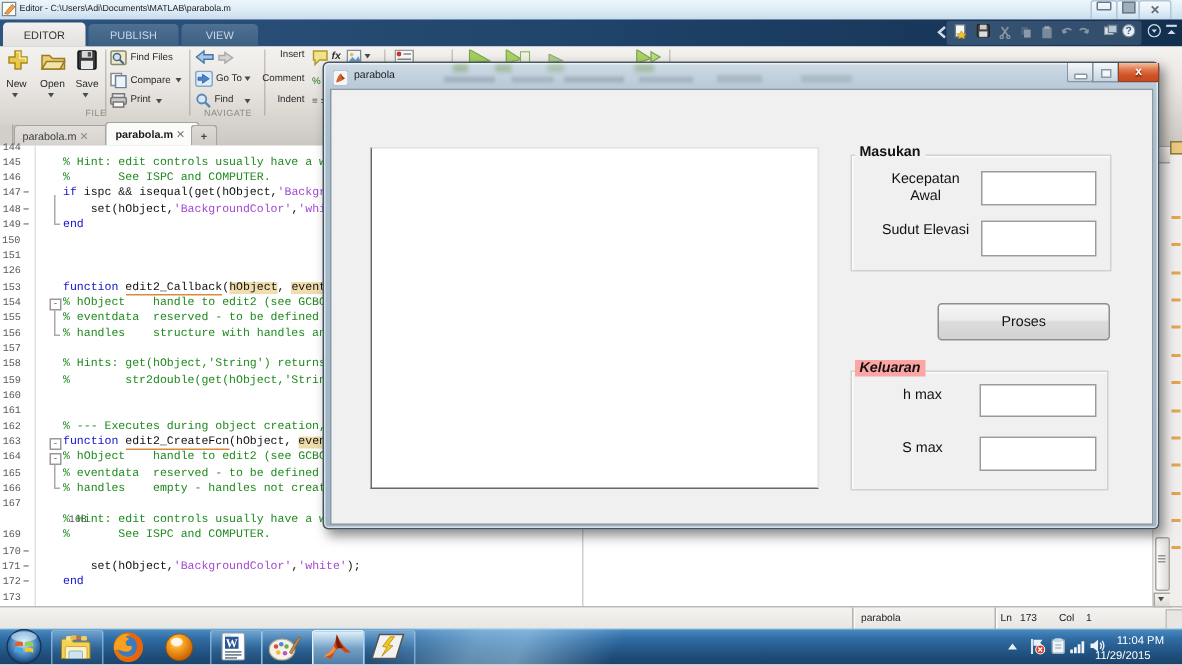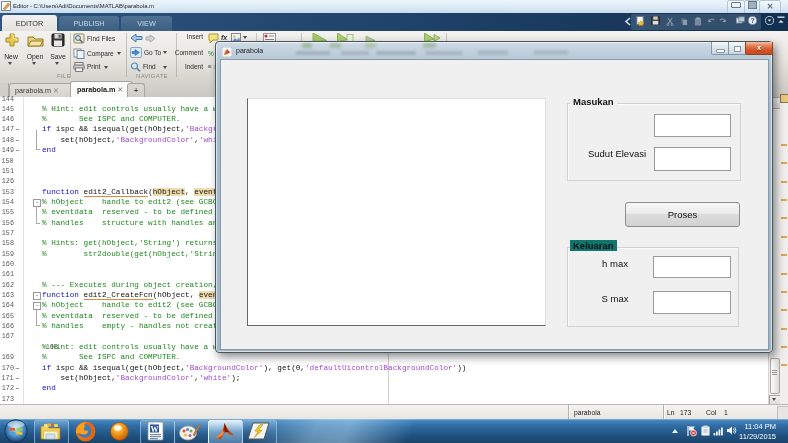--- a/index.html
+++ b/index.html
@@ -291,21 +291,20 @@
 <div class="cl" style="top:120.6px;"><span class="cm">% handles    structure with handles and user data (see GUIDATA)</span></div>
 <div class="cl" style="top:141.3px;"><span class="cm">% Hints: get(hObject,'String') returns contents of edit2 as text</span></div>
 <div class="cl" style="top:151.6px;"><span class="cm">%        str2double(get(hObject,'String')) returns contents of edit2 as a double</span></div>
 <div class="cl" style="top:182.7px;"><span class="cm">% --- Executes during object creation, after setting all properties.</span></div>
 <div class="cl" style="top:193px;"><span class="kw">function</span> <span class="wl">edit2_CreateFcn</span>(hObject, <span class="hl">eventdata</span>, handles)</div>
 <div class="cl" style="top:203.4px;"><span class="cm">% hObject    handle to edit2 (see GCBO)</span></div>
 <div class="cl" style="top:213.7px;"><span class="cm">% eventdata  reserved - to be defined in a future version of MATLAB</span></div>
 <div class="cl" style="top:224.1px;"><span class="cm">% handles    empty - handles not created until after all CreateFcns called</span></div>
 <div class="cl" style="top:244.8px;"><span class="cm">% Hint: edit controls usually have a white background on Windows.</span></div>
 <div class="cl" style="top:255.1px;"><span class="cm">%       See ISPC and COMPUTER.</span></div>
-<div class="cl" style="top:265.5px;"><span class="kw">if</span> ispc &amp;&amp; isequal(get(hObject,<span class="st">'BackgroundColor'</span>), get(0,<span class="st">'defaultUicontrolBackgroundColor'</span>))</div>
 <div class="cl" style="top:275.8px;text-align:right;">    set(hObject,<span class="st">'BackgroundColor'</span>,<span class="st">'white'</span>);</div>
 <div class="cl" style="top:286.2px;"><span class="kw">end</span></div>
 
 <div class="abs" style="left:768px;top:0;width:12px;height:307px;background:#f1f0ee;border-left:1px solid #d5d3cf;"></div>
 <div class="abs" style="left:769px;top:0px;width:10px;height:10px;background:linear-gradient(180deg,#f2f1ef,#dddbd7);border:1px solid #a9a6a1;"></div>
 <div class="abs" style="left:770px;top:261px;width:8px;height:34px;background:linear-gradient(90deg,#fdfdfd,#dcdad6);border:1px solid #a9a6a1;border-radius:2px;"></div>
 <div class="abs" style="left:772px;top:273px;width:5px;height:1px;background:#979792;"></div>
 <div class="abs" style="left:772px;top:275px;width:5px;height:1px;background:#979792;"></div>
 <div class="abs" style="left:772px;top:277px;width:5px;height:1px;background:#979792;"></div>
 <div class="abs" style="left:769px;top:298px;width:10px;height:9px;background:linear-gradient(180deg,#f2f1ef,#dddbd7);border:1px solid #a9a6a1;"></div>
@@ -351,28 +350,29 @@
       <div style="position:absolute;left:4.5px;top:3.5px;width:5px;height:4.5px;border:1px solid #8a99a5;background:#f4f6fa;"></div>
     </div>
   <div class="abs" style="left:529px;top:0px;width:26px;height:12px;border:1px solid #93402a;border-top:none;border-radius:0 0 2px 2px;background:linear-gradient(180deg,#f5bfa4 0%,#e27a50 35%,#cf5226 70%,#c64c20 100%);color:#fff;font-size:8px;font-weight:bold;text-align:center;line-height:12px;text-shadow:0 1px 1px #7a2a10;">x</div>
   <div id="figclient" class="abs">
     <div class="abs" style="left:0;top:0;width:546px;height:9px;"></div>
 
     <div class="abs" style="left:26px;top:38px;width:297px;height:226px;background:#fff;border-top:1px solid #e0e0e0;border-right:1px solid #e0e0e0;border-left:1px solid #686868;border-bottom:1px solid #686868;"></div>
 
     <div class="abs fpanel" style="left:346px;top:43px;width:172px;height:76px;"></div>
     <div class="abs" style="left:349px;top:36px;background:#f0f0f0;padding:0 3px;font-size:9.5px;font-weight:bold;color:#111;">Masukan</div>
+    <div class="abs flabel" style="left:355px;top:54px;width:82px;text-align:center;line-height:11px;">Kecepatan<br>Awal</div>
     <div class="abs fedit" style="left:433px;top:54px;width:75px;height:21px;"></div>
     <div class="abs flabel" style="left:355px;top:88px;width:82px;text-align:center;">Sudut Elevasi</div>
     <div class="abs fedit" style="left:433px;top:87px;width:75px;height:22px;"></div>
 
     <div class="abs" style="left:404px;top:142px;width:113px;height:23px;border:1px solid #8e8e8e;border-radius:3px;background:linear-gradient(180deg,#f7f7f7 0%,#ebebeb 45%,#dcdcdc 50%,#d2d2d2 100%);font-size:9.5px;color:#111;text-align:center;line-height:23px;">Proses</div>
 
     <div class="abs fpanel" style="left:346px;top:187px;width:170px;height:78px;"></div>
-    <div class="abs" style="left:349px;top:180px;background:#0f766e;padding:0 3px;font-size:9.5px;font-weight:bold;color:#111;">Keluaran</div>
+    <div class="abs" style="left:349px;top:180px;background:#fca5a5;padding:0 3px;font-size:9.5px;font-weight:bold;color:#111;font-style:italic;">Keluaran</div>
     <div class="abs flabel" style="left:355px;top:198px;width:78px;text-align:center;">h max</div>
     <div class="abs fedit" style="left:432px;top:196px;width:76px;height:20px;"></div>
     <div class="abs flabel" style="left:355px;top:233px;width:78px;text-align:center;">S max</div>
     <div class="abs fedit" style="left:432px;top:231px;width:76px;height:21px;"></div>
   </div>
 </div>
 
 <div id="statusbar" class="abs">
   <div class="abs scell" style="left:568px;width:95px;"></div>
   <div class="abs scell" style="left:663px;width:77px;"></div>
@@ -485,14 +485,14 @@
       <rect x="0.5" y="7" width="1.8" height="2.5" fill="#eef4f8"></rect>
       <rect x="3" y="5.5" width="1.8" height="4" fill="#eef4f8"></rect>
       <rect x="5.5" y="3.5" width="1.8" height="6" fill="#eef4f8"></rect>
       <rect x="8" y="1.5" width="1.8" height="8" fill="#eef4f8"></rect>
     </svg>
   <svg class="abs" style="left:726px;top:6px" width="11" height="11" viewBox="0 0 11 11">
       <path d="M1 4 L3 4 L6 1.5 L6 9.5 L3 7 L1 7 Z" fill="#eef4f8"></path>
       <path d="M7.5 3.5 Q9 5.5 7.5 7.5 M8.8 2.3 Q11 5.5 8.8 8.7" stroke="#eef4f8" stroke-width="0.9" fill="none"></path>
     </svg>
   <div class="abs" style="left:734px;top:3px;width:42px;text-align:right;font-size:7.5px;color:#fff;">11:04 PM</div>
-  <div class="abs" style="left:730px;top:13px;width:46px;text-align:right;font-size:7.5px;color:#fff;">11/29/2015</div>
+  <div class="abs" style="left:730px;top:13px;width:46px;text-align:left;font-size:7.5px;color:#fff;">11/29/2015</div>
 </div>
 
 </body></html>

